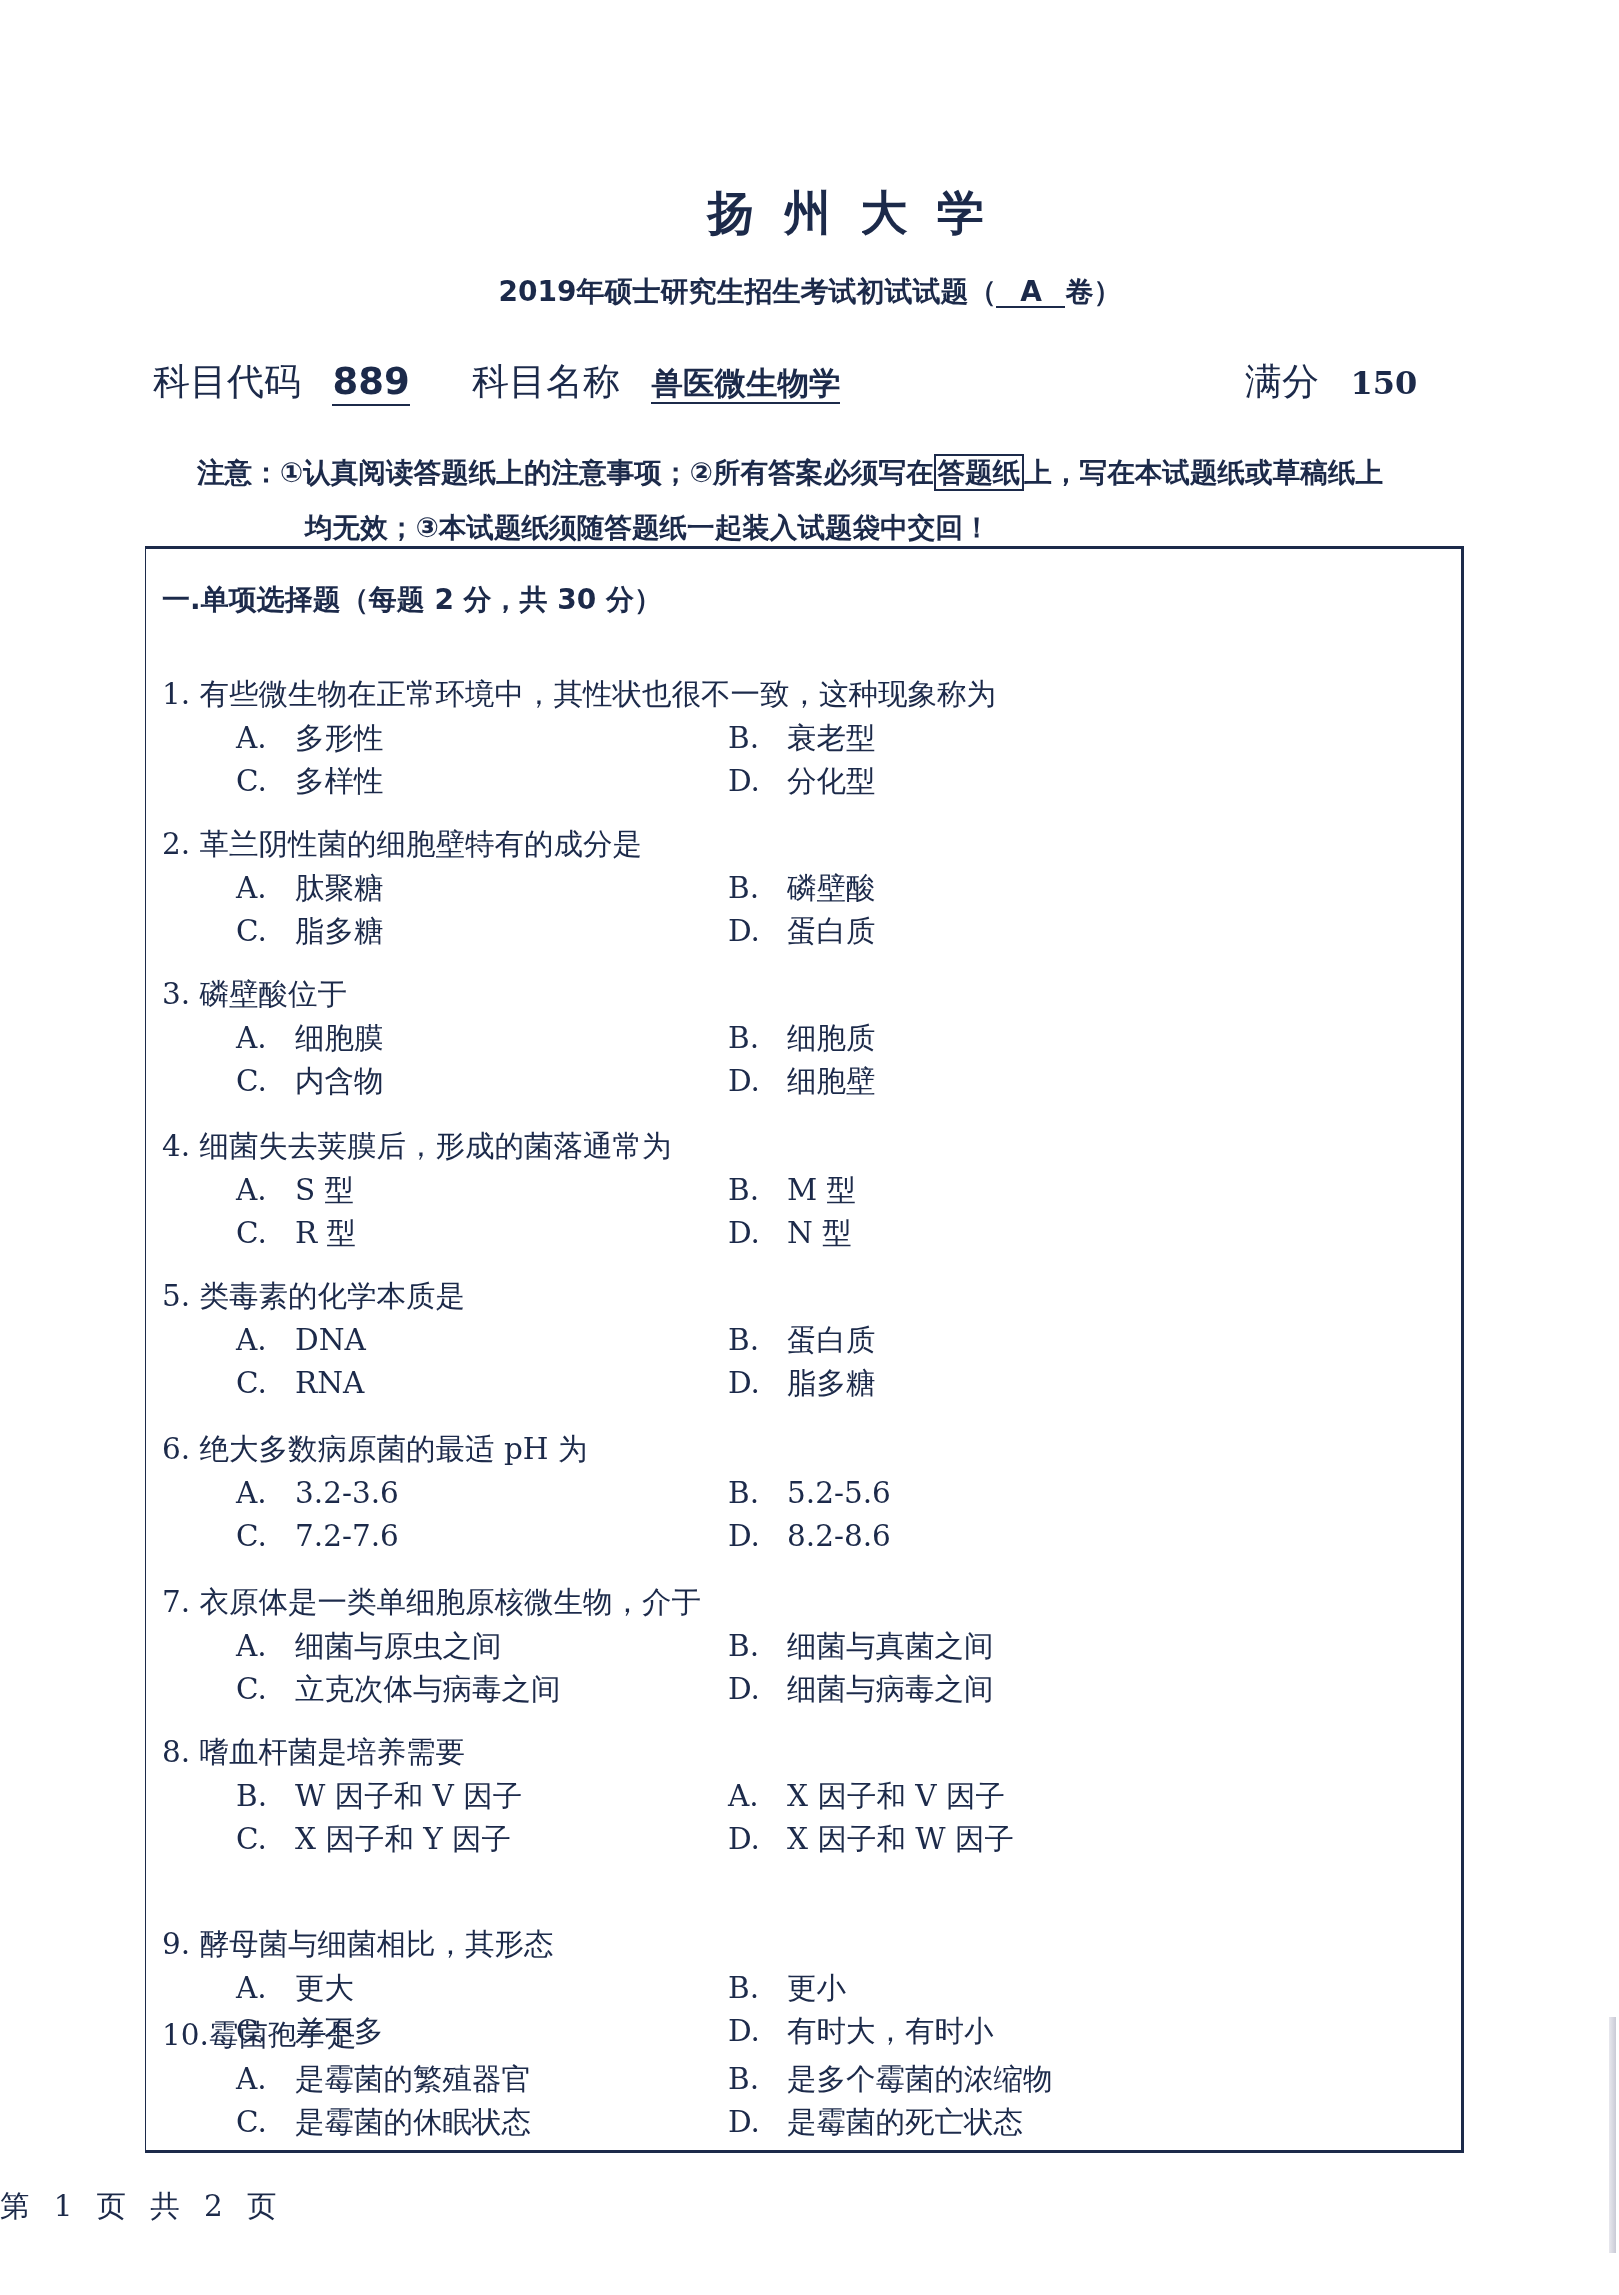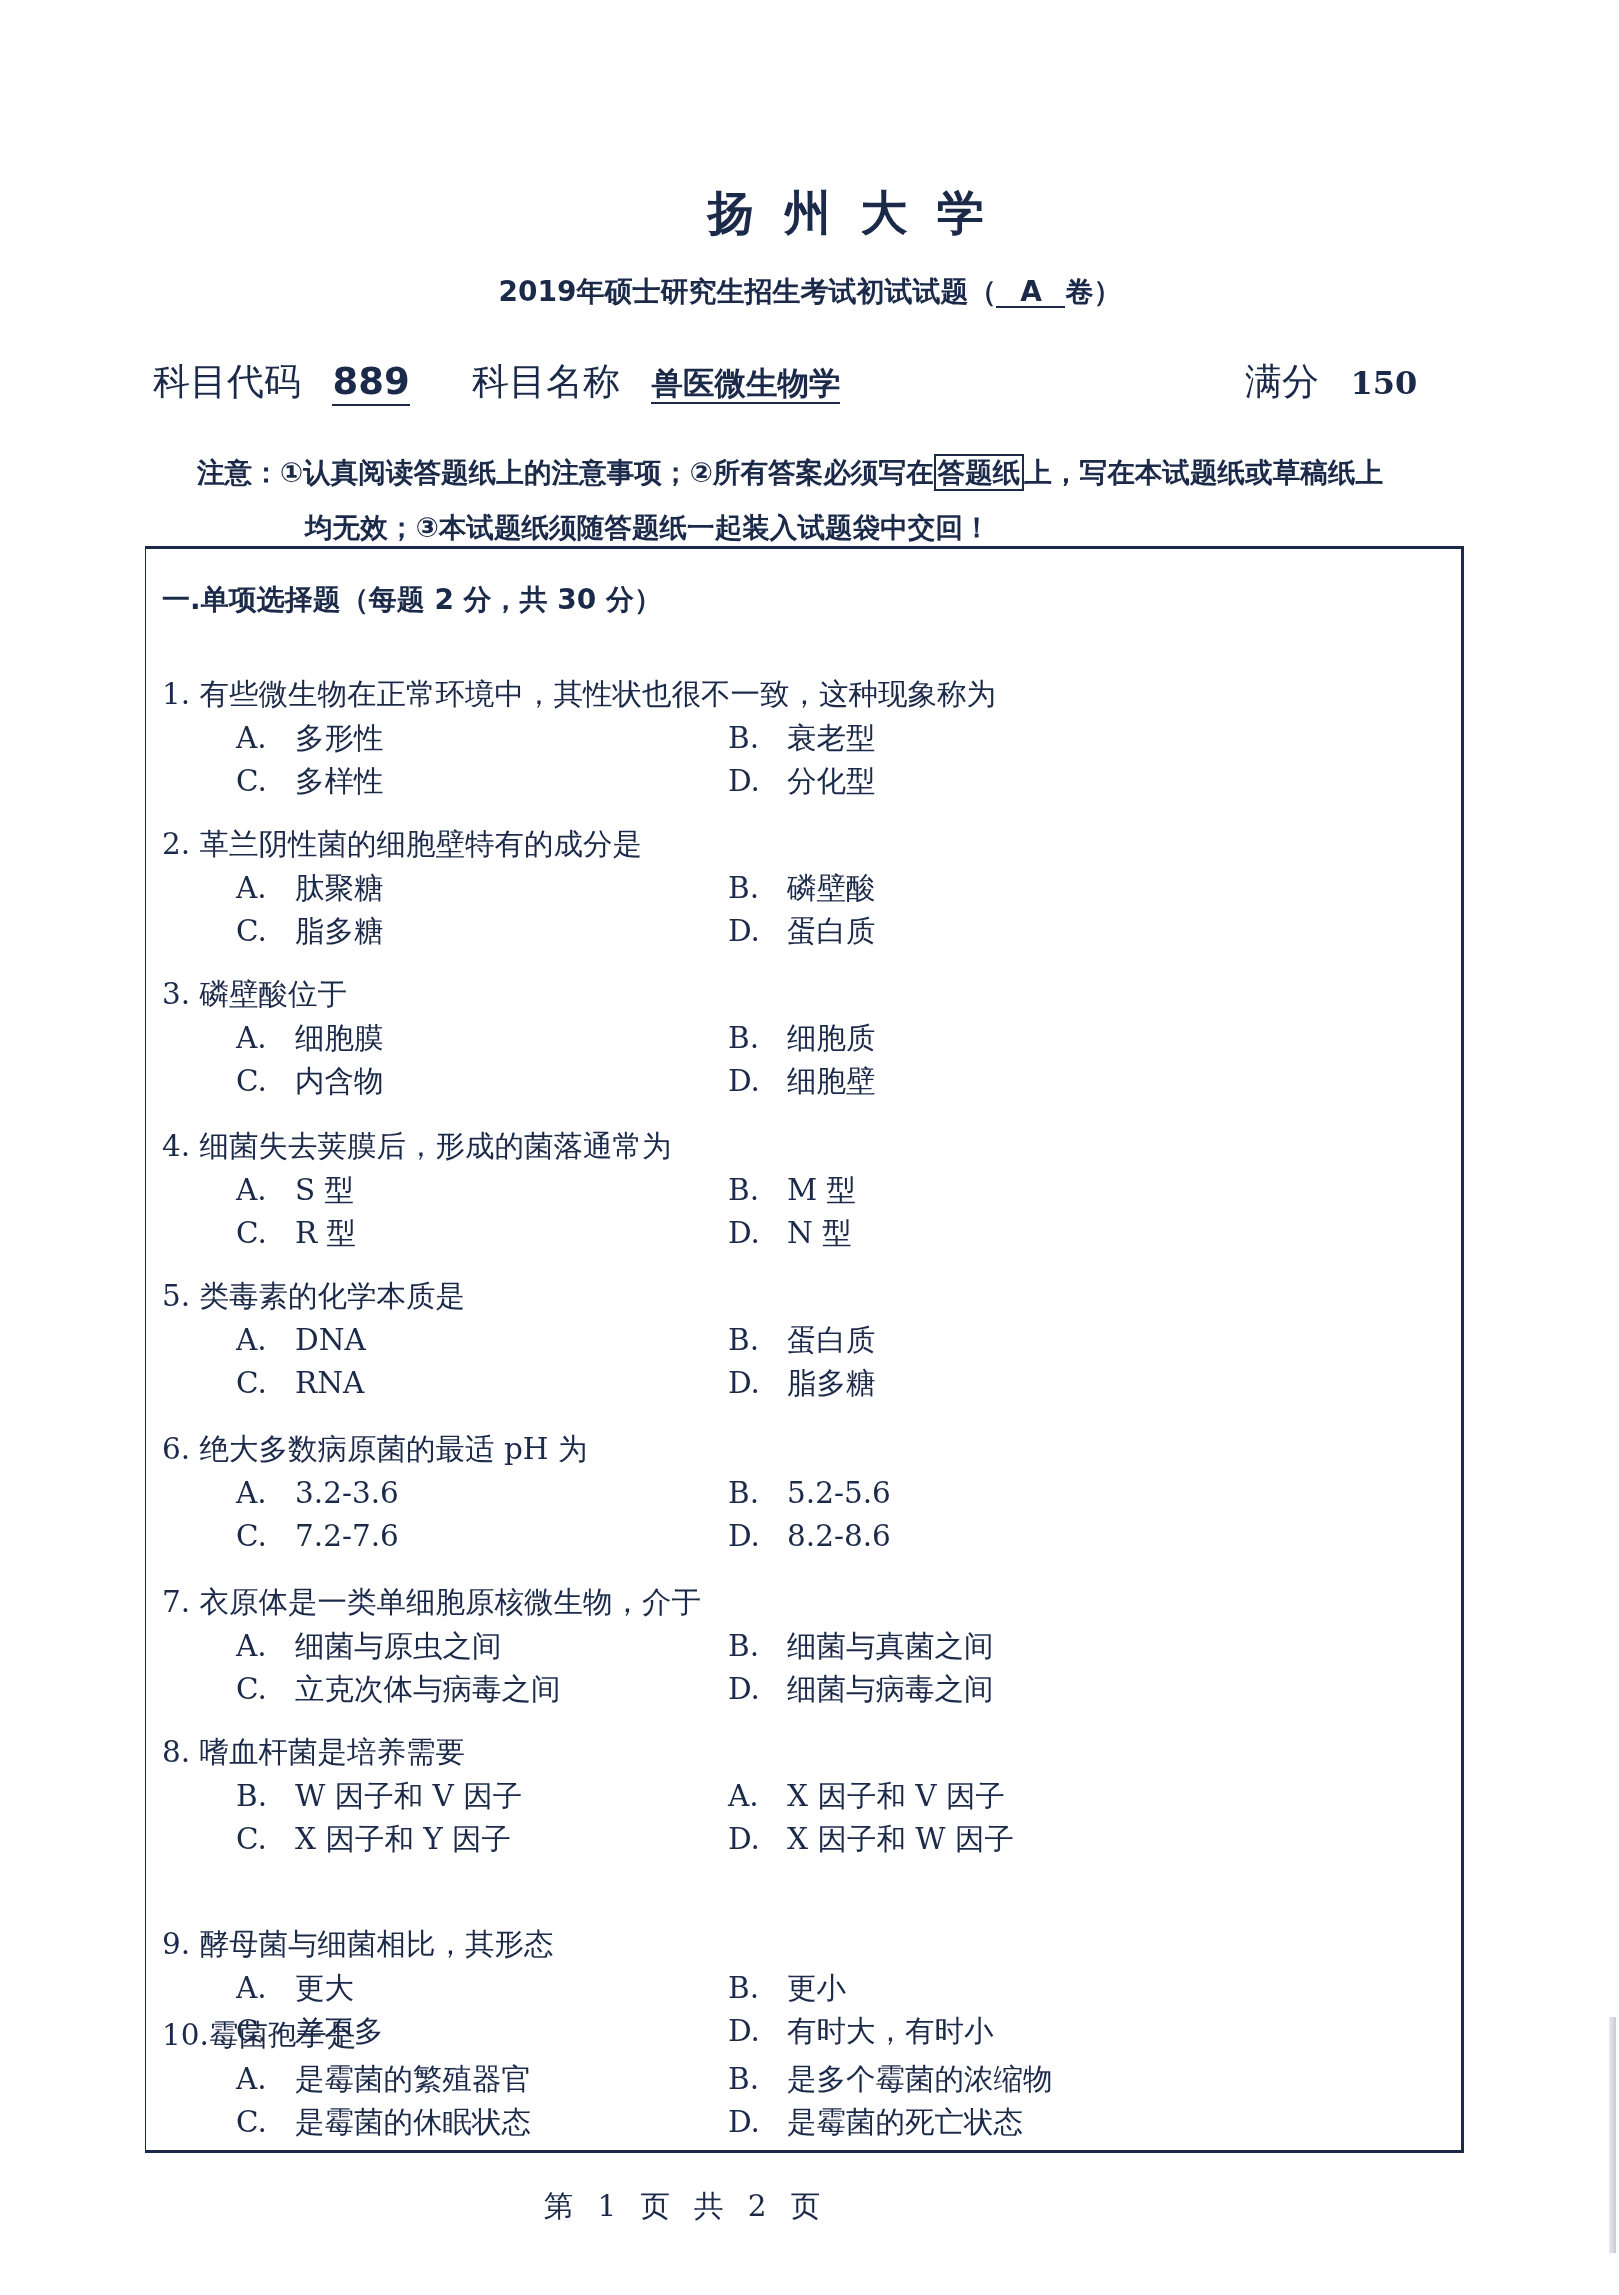--- a/index.html
+++ b/index.html
@@ -55,21 +55,21 @@
     }
     .question {
       position: absolute; left: 162px; width: 1279px;
       font-size: 29.5px;
     }
     .q-stem { height: 45px; line-height: 45px; white-space: nowrap; }
     .q-opts { display: grid; grid-template-columns: 492px 492px; padding-left: 74px; }
     .q-opt { height: 43px; line-height: 43px; white-space: nowrap; }
     .q-opt .letter { display: inline-block; width: 59px; }
     .footer {
-      left: 0; width: 1364px; top: 2187px; text-align: center;
+      left: 0; width: 1364px; top: 2187px; text-align: left;
       font-size: 29.5px; word-spacing: 14.8px;
     }
     .scan-edge {
       left: 1609px; top: 2017px; width: 6.9px; height: 236px;
       background: linear-gradient(to right, #e8e8ee, #c9cad6);
     }
   </style>
 </head>
 <body>
 

